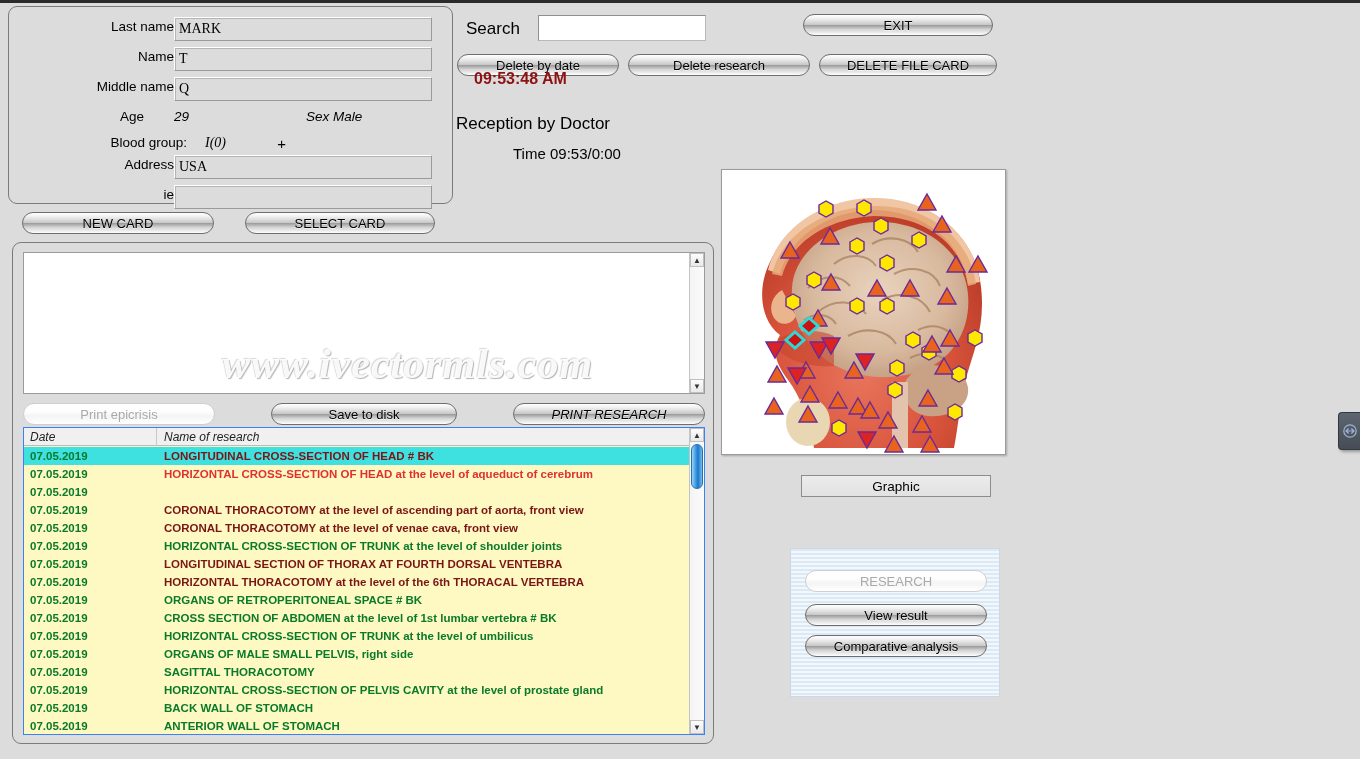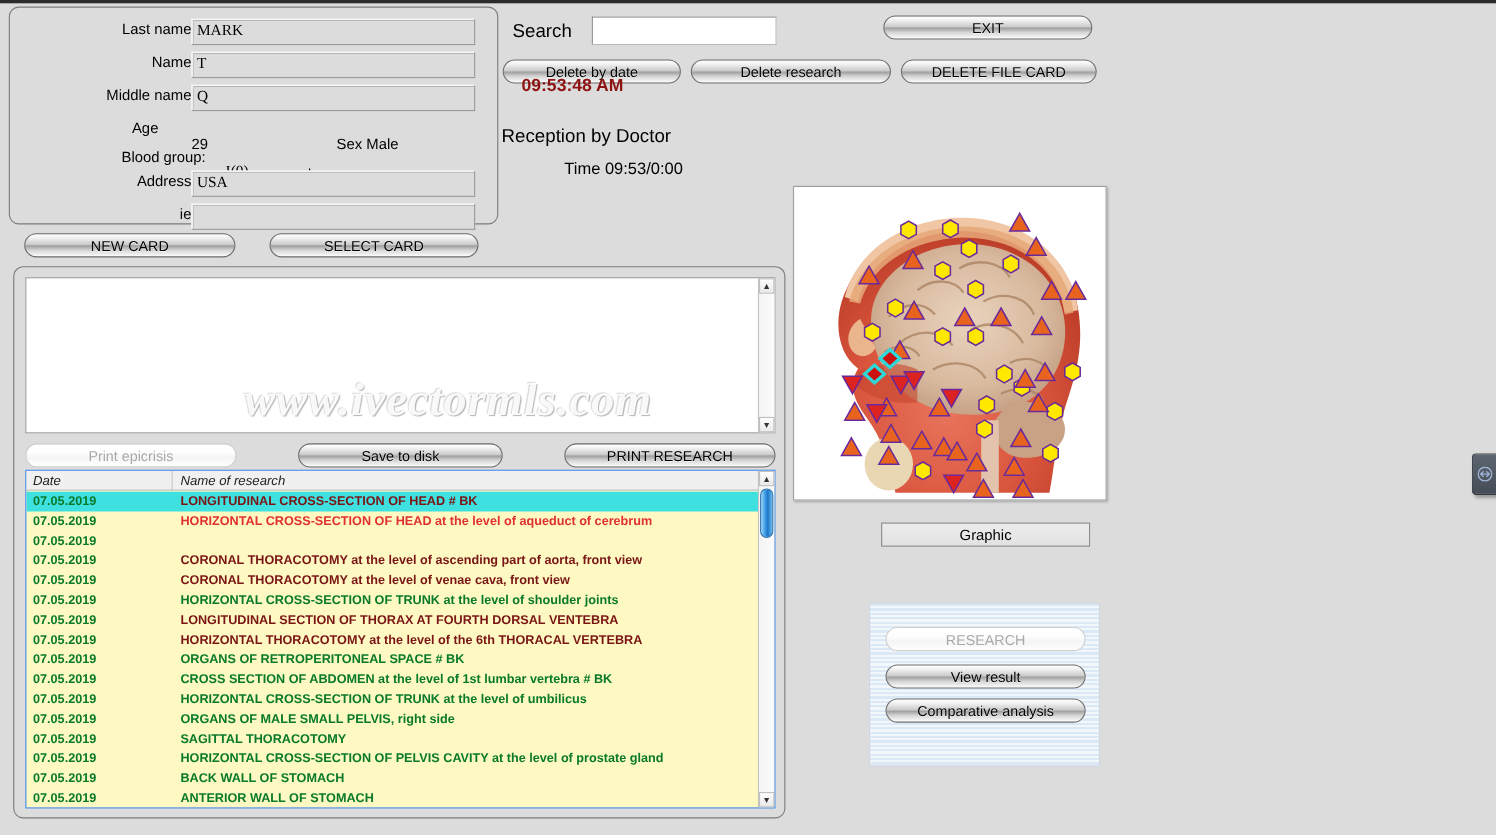--- a/index.html
+++ b/index.html
@@ -32,21 +32,21 @@
     border:1px solid #ffffff;
     border-right-color:#9a9a9a;
     border-bottom-color:#9a9a9a;
     box-shadow: inset 1px 1px 0 #b4b4b4;
     padding:3px 4px 0 4px;
     font-family:"Liberation Serif", serif;
     font-size:14px;
     color:#000;
     overflow:hidden; white-space:nowrap;
   }
-  .fstatic { position:absolute; top:16px; font-size:13.5px; font-family:"Liberation Sans", sans-serif; }
+  .fstatic { position:absolute; top:2px; font-size:13.5px; font-family:"Liberation Sans", sans-serif;font-style:italic; }
 
   
   .pill {
     position:absolute;
     border:1px solid #6e6e6e;
     border-radius:11px;
     background:linear-gradient(to bottom,#ffffff 0%,#f2f2f2 16%,#c9c9c9 48%,#9d9d9d 52%,#d4d4d4 72%,#f4f4f4 94%,#ffffff 100%);
     display:flex; align-items:center; justify-content:center;
     font-size:13px; color:#000;
     cursor:default; overflow:hidden;
@@ -232,21 +232,21 @@
   <div id="epicrisis-box">
     <div style="position:absolute;left:4px;top:3px;right:18px;font-size:12px;white-space:pre-wrap;"></div>
     <div class="vscroll">
       <div class="arrow up">▲</div>
       <div class="arrow down">▼</div>
     </div>
   </div>
 
   <div class="pill disabled" style="left:10px; top:160px; width:192px; height:22px;">Print epicrisis</div>
   <div class="pill" style="left:258px; top:160px; width:186px; height:22px;">Save to disk</div>
-  <div class="pill" style="left:500px; top:160px; width:192px; height:22px;">PRINT RESEARCH</div>
+  <div class="pill" style="left:500px; top:160px; width:192px; height:22px;font-style:italic;">PRINT RESEARCH</div>
 
   <div id="research-list" style="left:10px; top:184px;">
     <div id="list-head">
       <div class="divider"></div>
       <div class="hc1">Date</div>
       <div class="hc2">Name of research</div>
     </div>
     <div id="list-body">
         <div class="lrow sel" style="top: 19px;">
           <div class="c1">07.05.2019</div>

